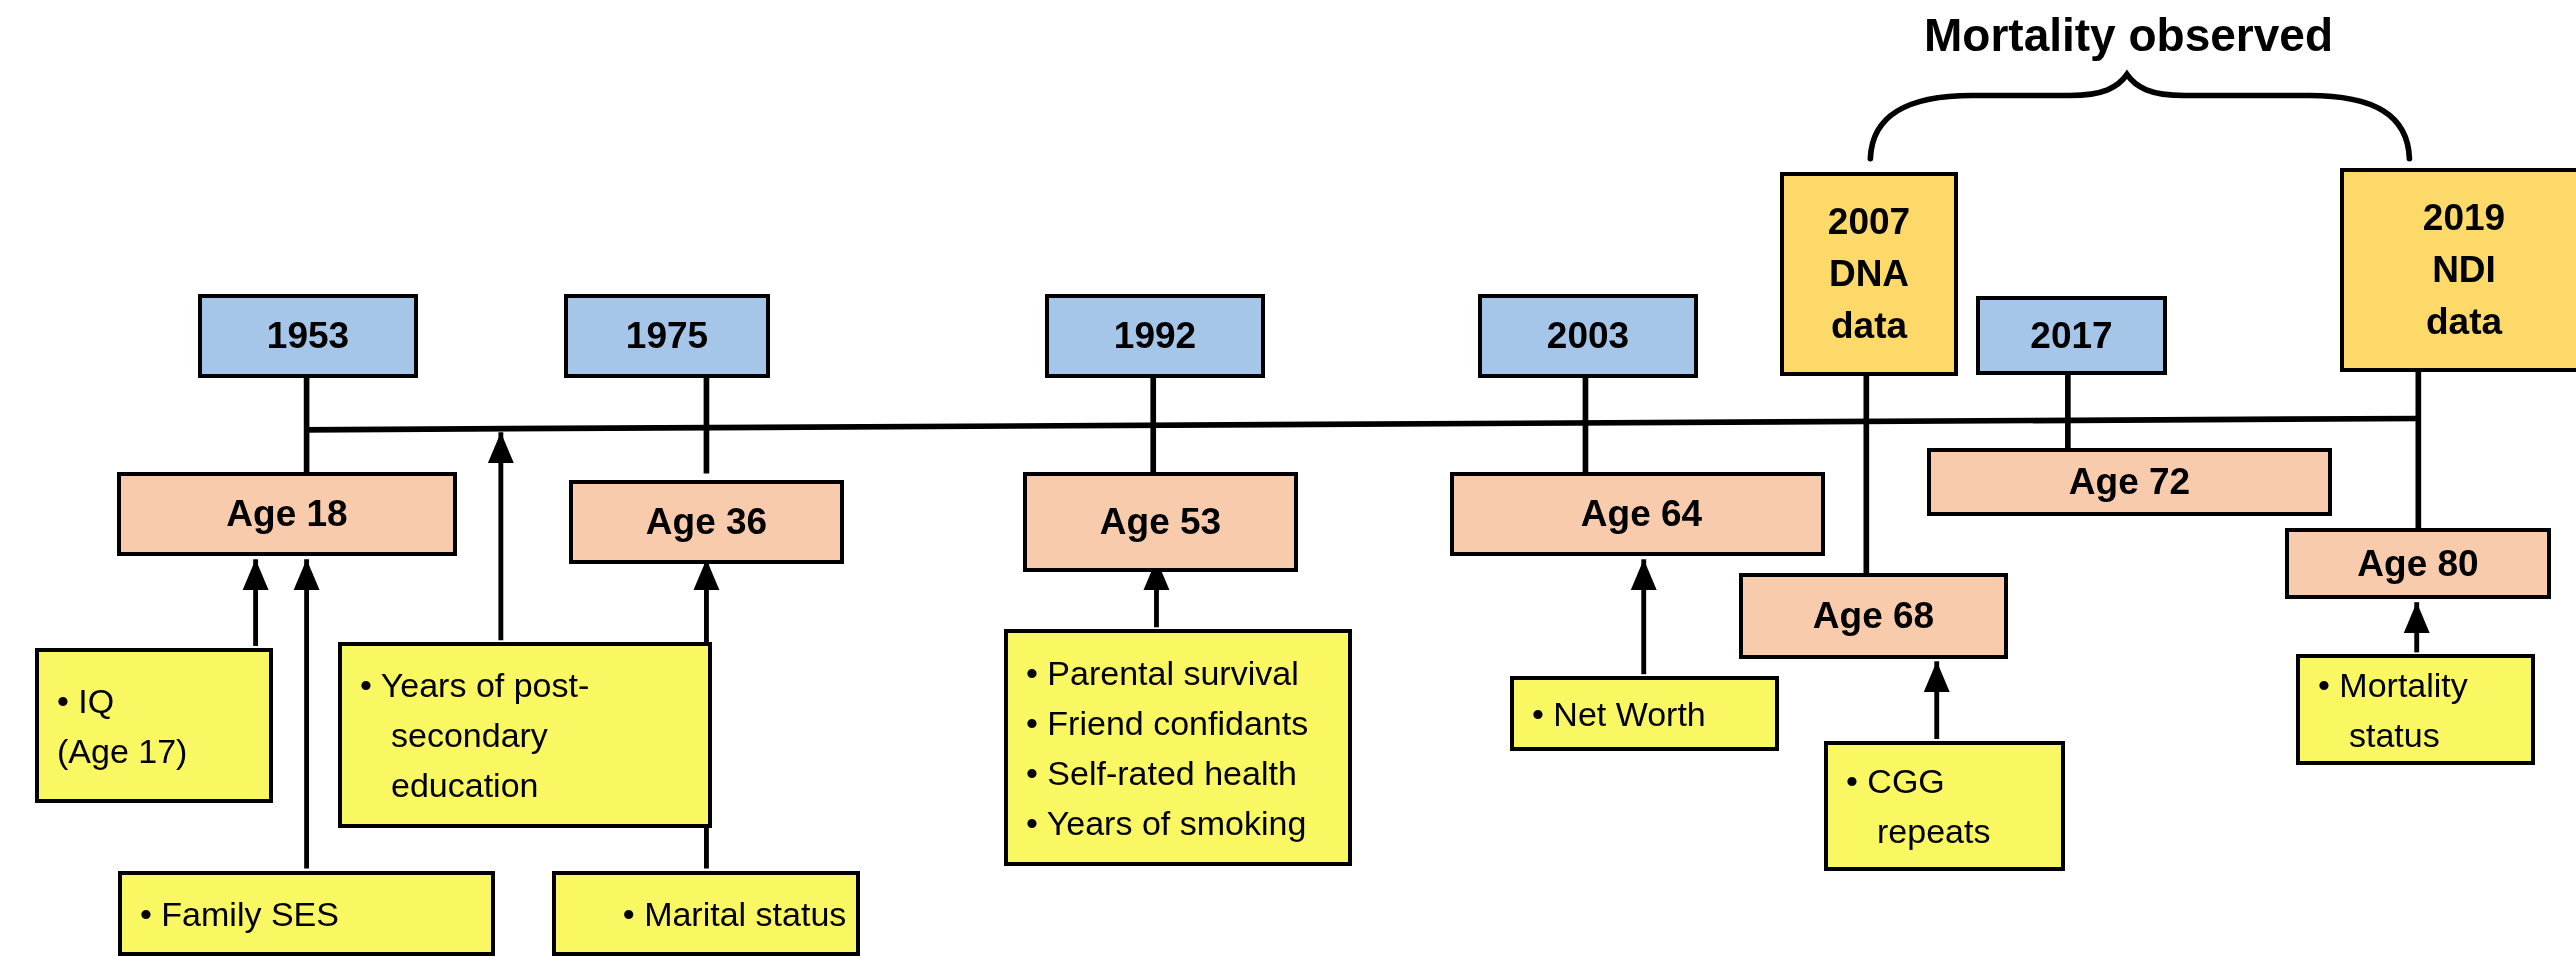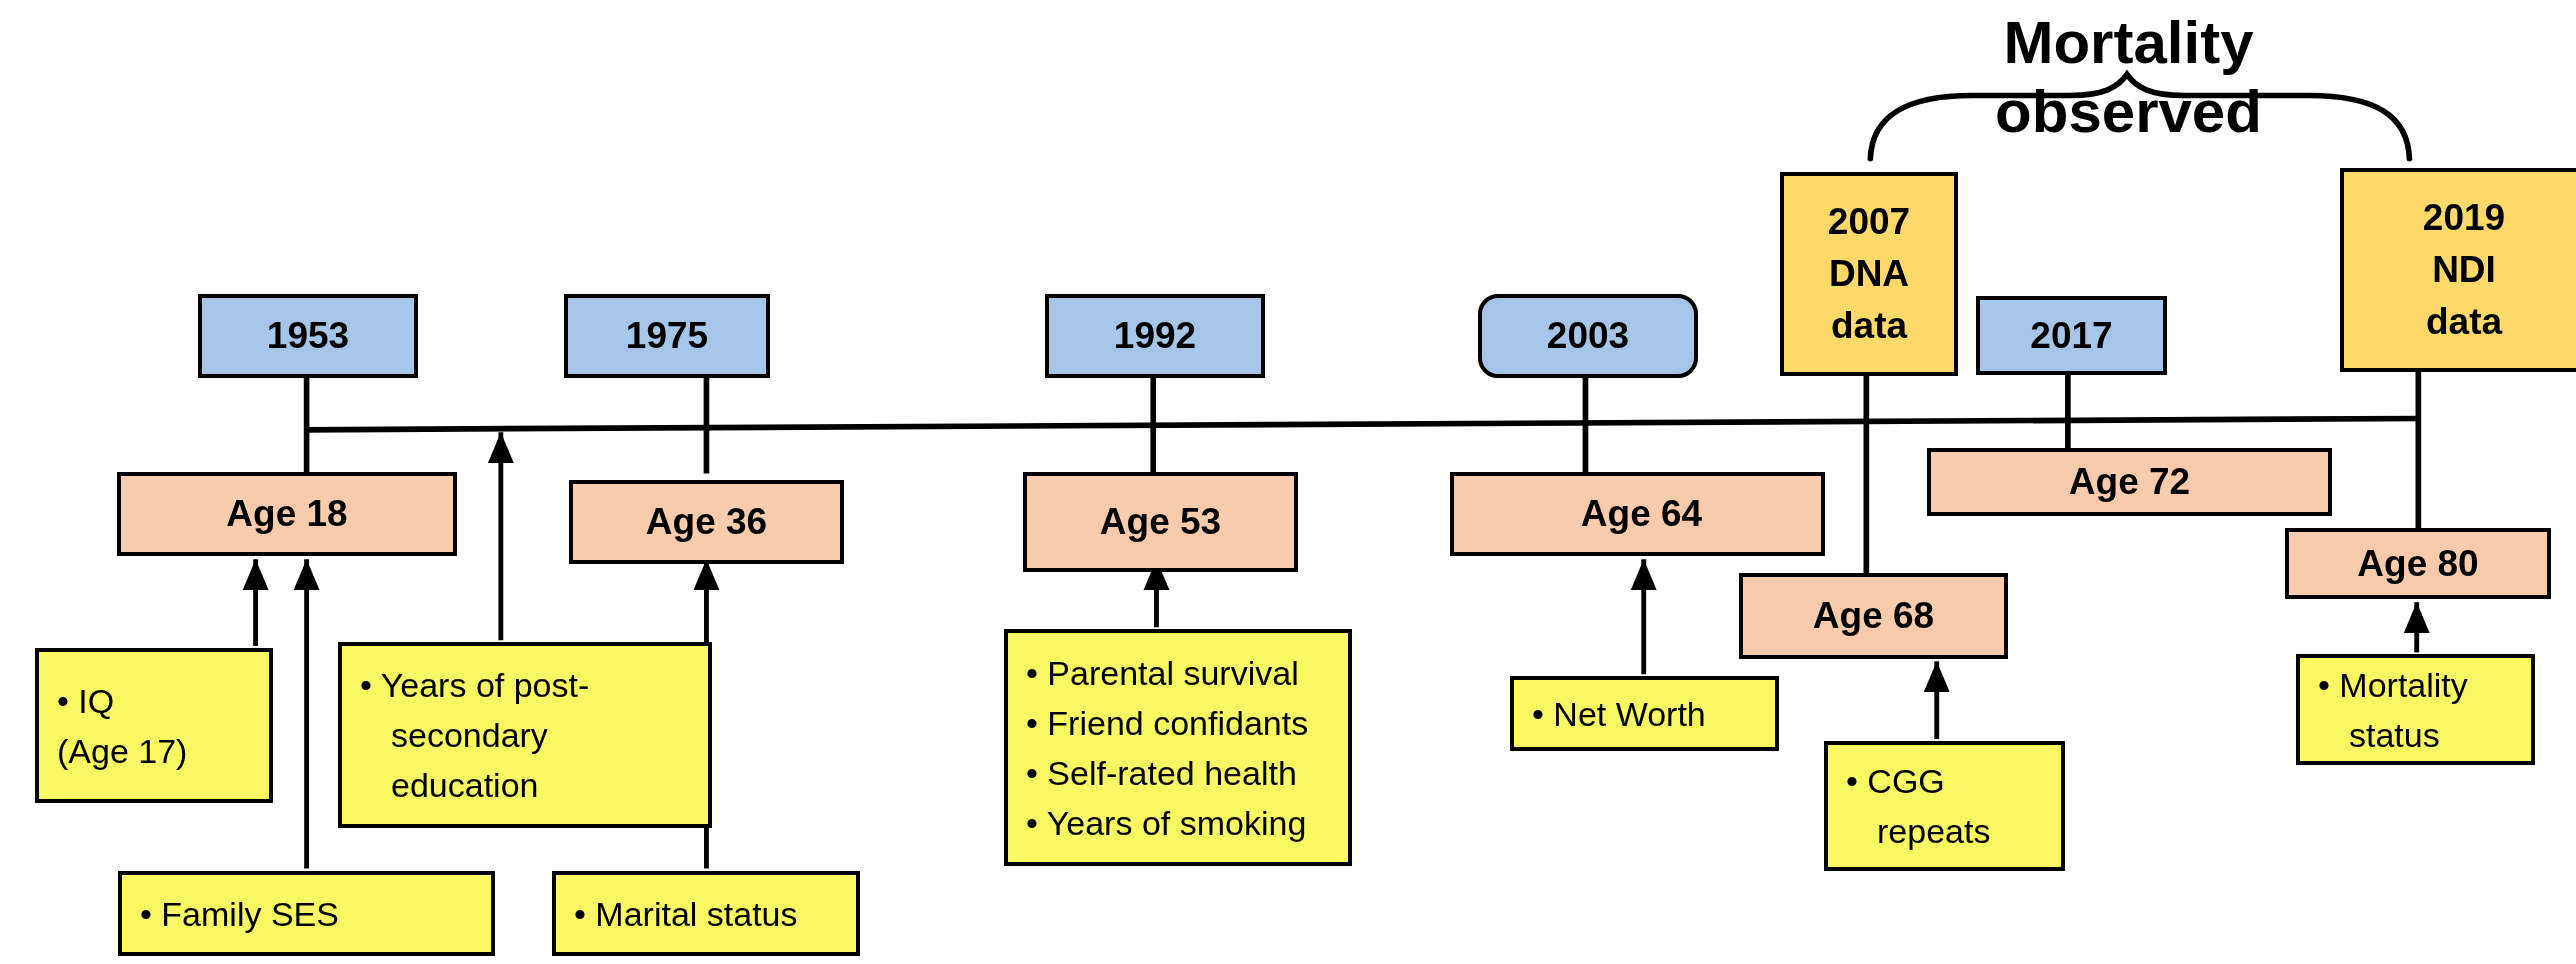--- a/index.html
+++ b/index.html
@@ -26,21 +26,21 @@
   .measure{
     background:var(--measure_box,#f9f862);
     flex-direction:column;align-items:flex-start;justify-content:center;
     font-weight:normal;font-size:34px;line-height:50px;
     padding:0 9.7px 0 18px;text-align:left;
   }
   .measure div{white-space:nowrap;}
   .measure .indent{padding-left:31px;}
   #title{
     position:absolute;left:1918px;top:8px;width:421px;
-    text-align:center;font-weight:bold;font-size:60px;
+    text-align:center;font-weight:bold;font-size:46px;
   }
 </style>
 </head>
 <body>
 
 <div id="canvas">
 
   <svg id="wires" viewBox="0 0 3181 1191" xmlns="http://www.w3.org/2000/svg">
     <defs>
       <marker id="ah" markerUnits="userSpaceOnUse" markerWidth="44" markerHeight="44" viewBox="0 0 44 44" refX="40" refY="22" orient="auto">
@@ -74,21 +74,21 @@
 
   <div class="box year" style="left:198px;top:294px;width:220px;height:84px;">
       <span>1953</span>
     </div>
   <div class="box year" style="left:564px;top:294px;width:206px;height:84px;">
       <span>1975</span>
     </div>
   <div class="box year" style="left:1045px;top:294px;width:220px;height:84px;">
       <span>1992</span>
     </div>
-  <div class="box year" style="left:1478px;top:294px;width:220px;height:84px;border-radius:20px;">
+  <div class="box year" style="left:1478px;top:294px;width:220px;height:84px;">
       <span>2003</span>
     </div>
   <div class="box year" style="left:1976px;top:296px;width:191px;height:79px;">
       <span>2017</span>
     </div>
 
   <div class="box gold" style="left:1780px;top:172px;width:178px;height:204px;">
     <div>2007</div>
     <div>DNA</div>
     <div>data</div>
@@ -129,21 +129,21 @@
   <div class="box measure" style="left:338px;top:642px;width:374px;height:186px;">
     <div>• Years of post-</div>
     <div class="indent">secondary</div>
     <div class="indent">education</div>
   </div>
 
   <div class="box measure" style="left:118px;top:871px;width:377px;height:85px;">
     <div>• Family SES</div>
   </div>
 
-  <div class="box measure" style="left:552px;top:871px;width:308px;height:85px;">
+  <div class="box measure" style="left:552px;top:871px;width:308px;height:85px;align-items:flex-end;">
     <div>• Marital status</div>
   </div>
 
   <div class="box measure" style="left:1004px;top:629px;width:348px;height:237px;">
     <div>• Parental survival</div>
     <div>• Friend confidants</div>
     <div>• Self-rated health</div>
     <div>• Years of smoking</div>
   </div>
 

